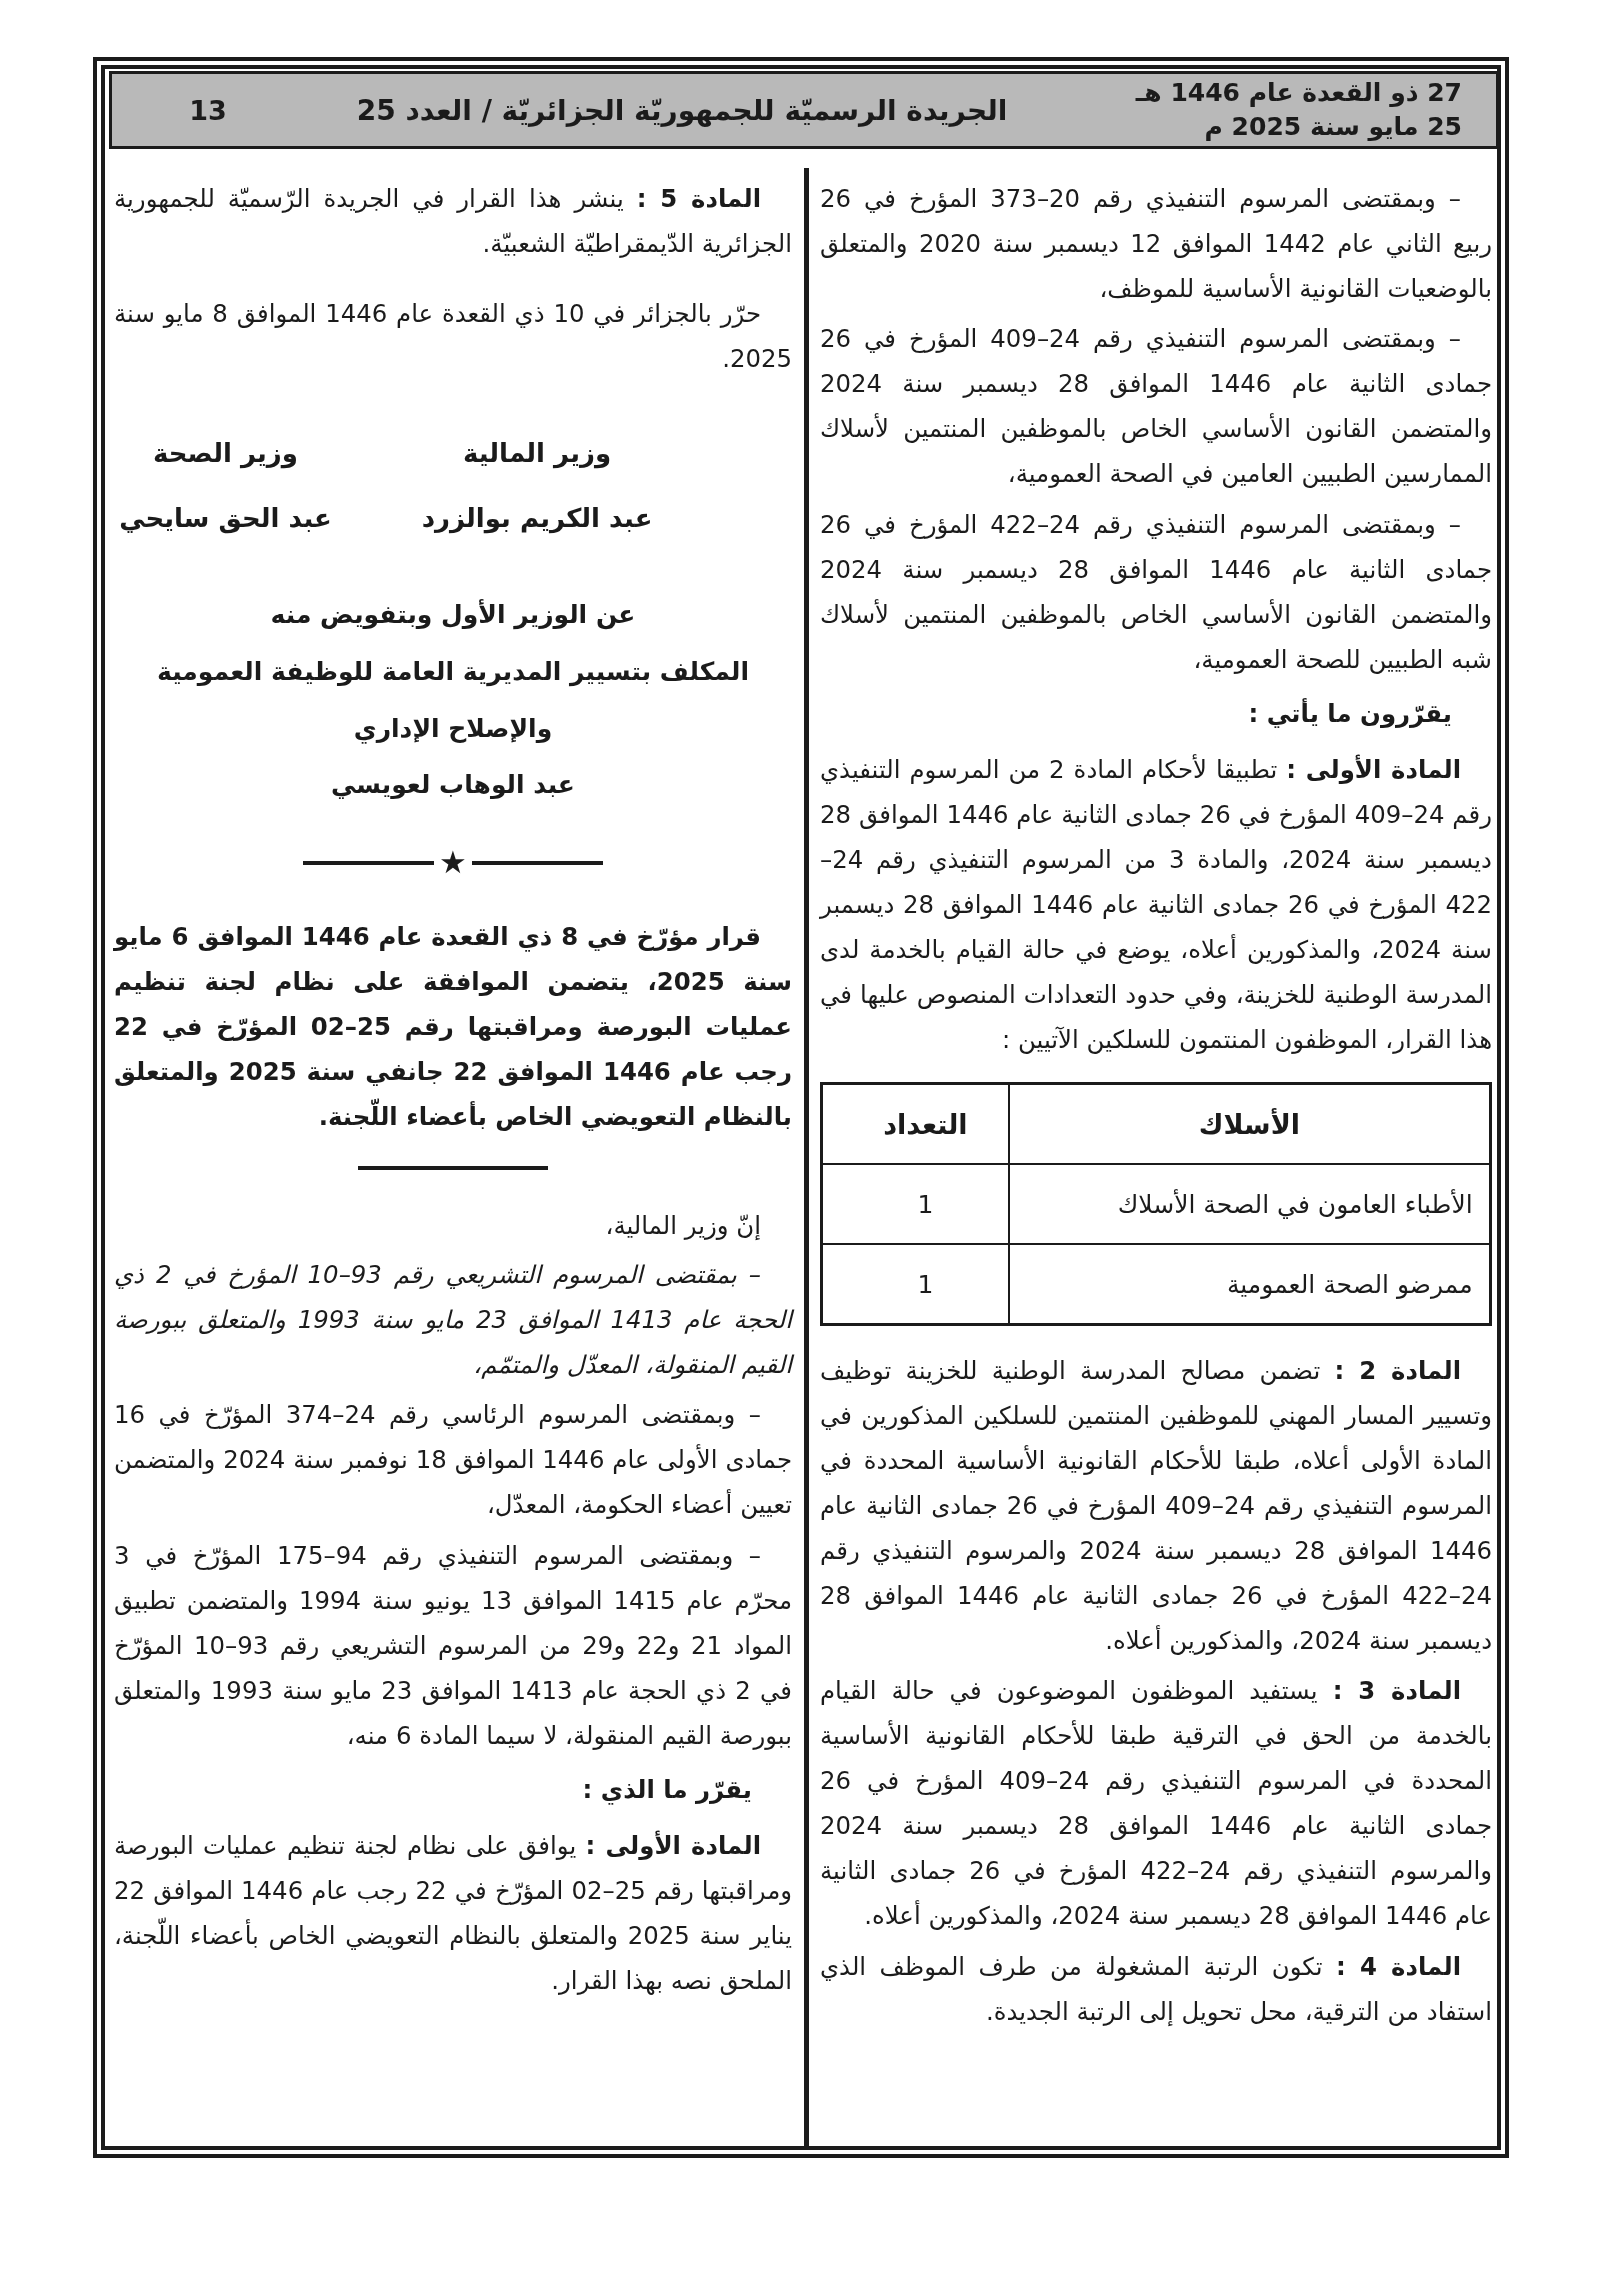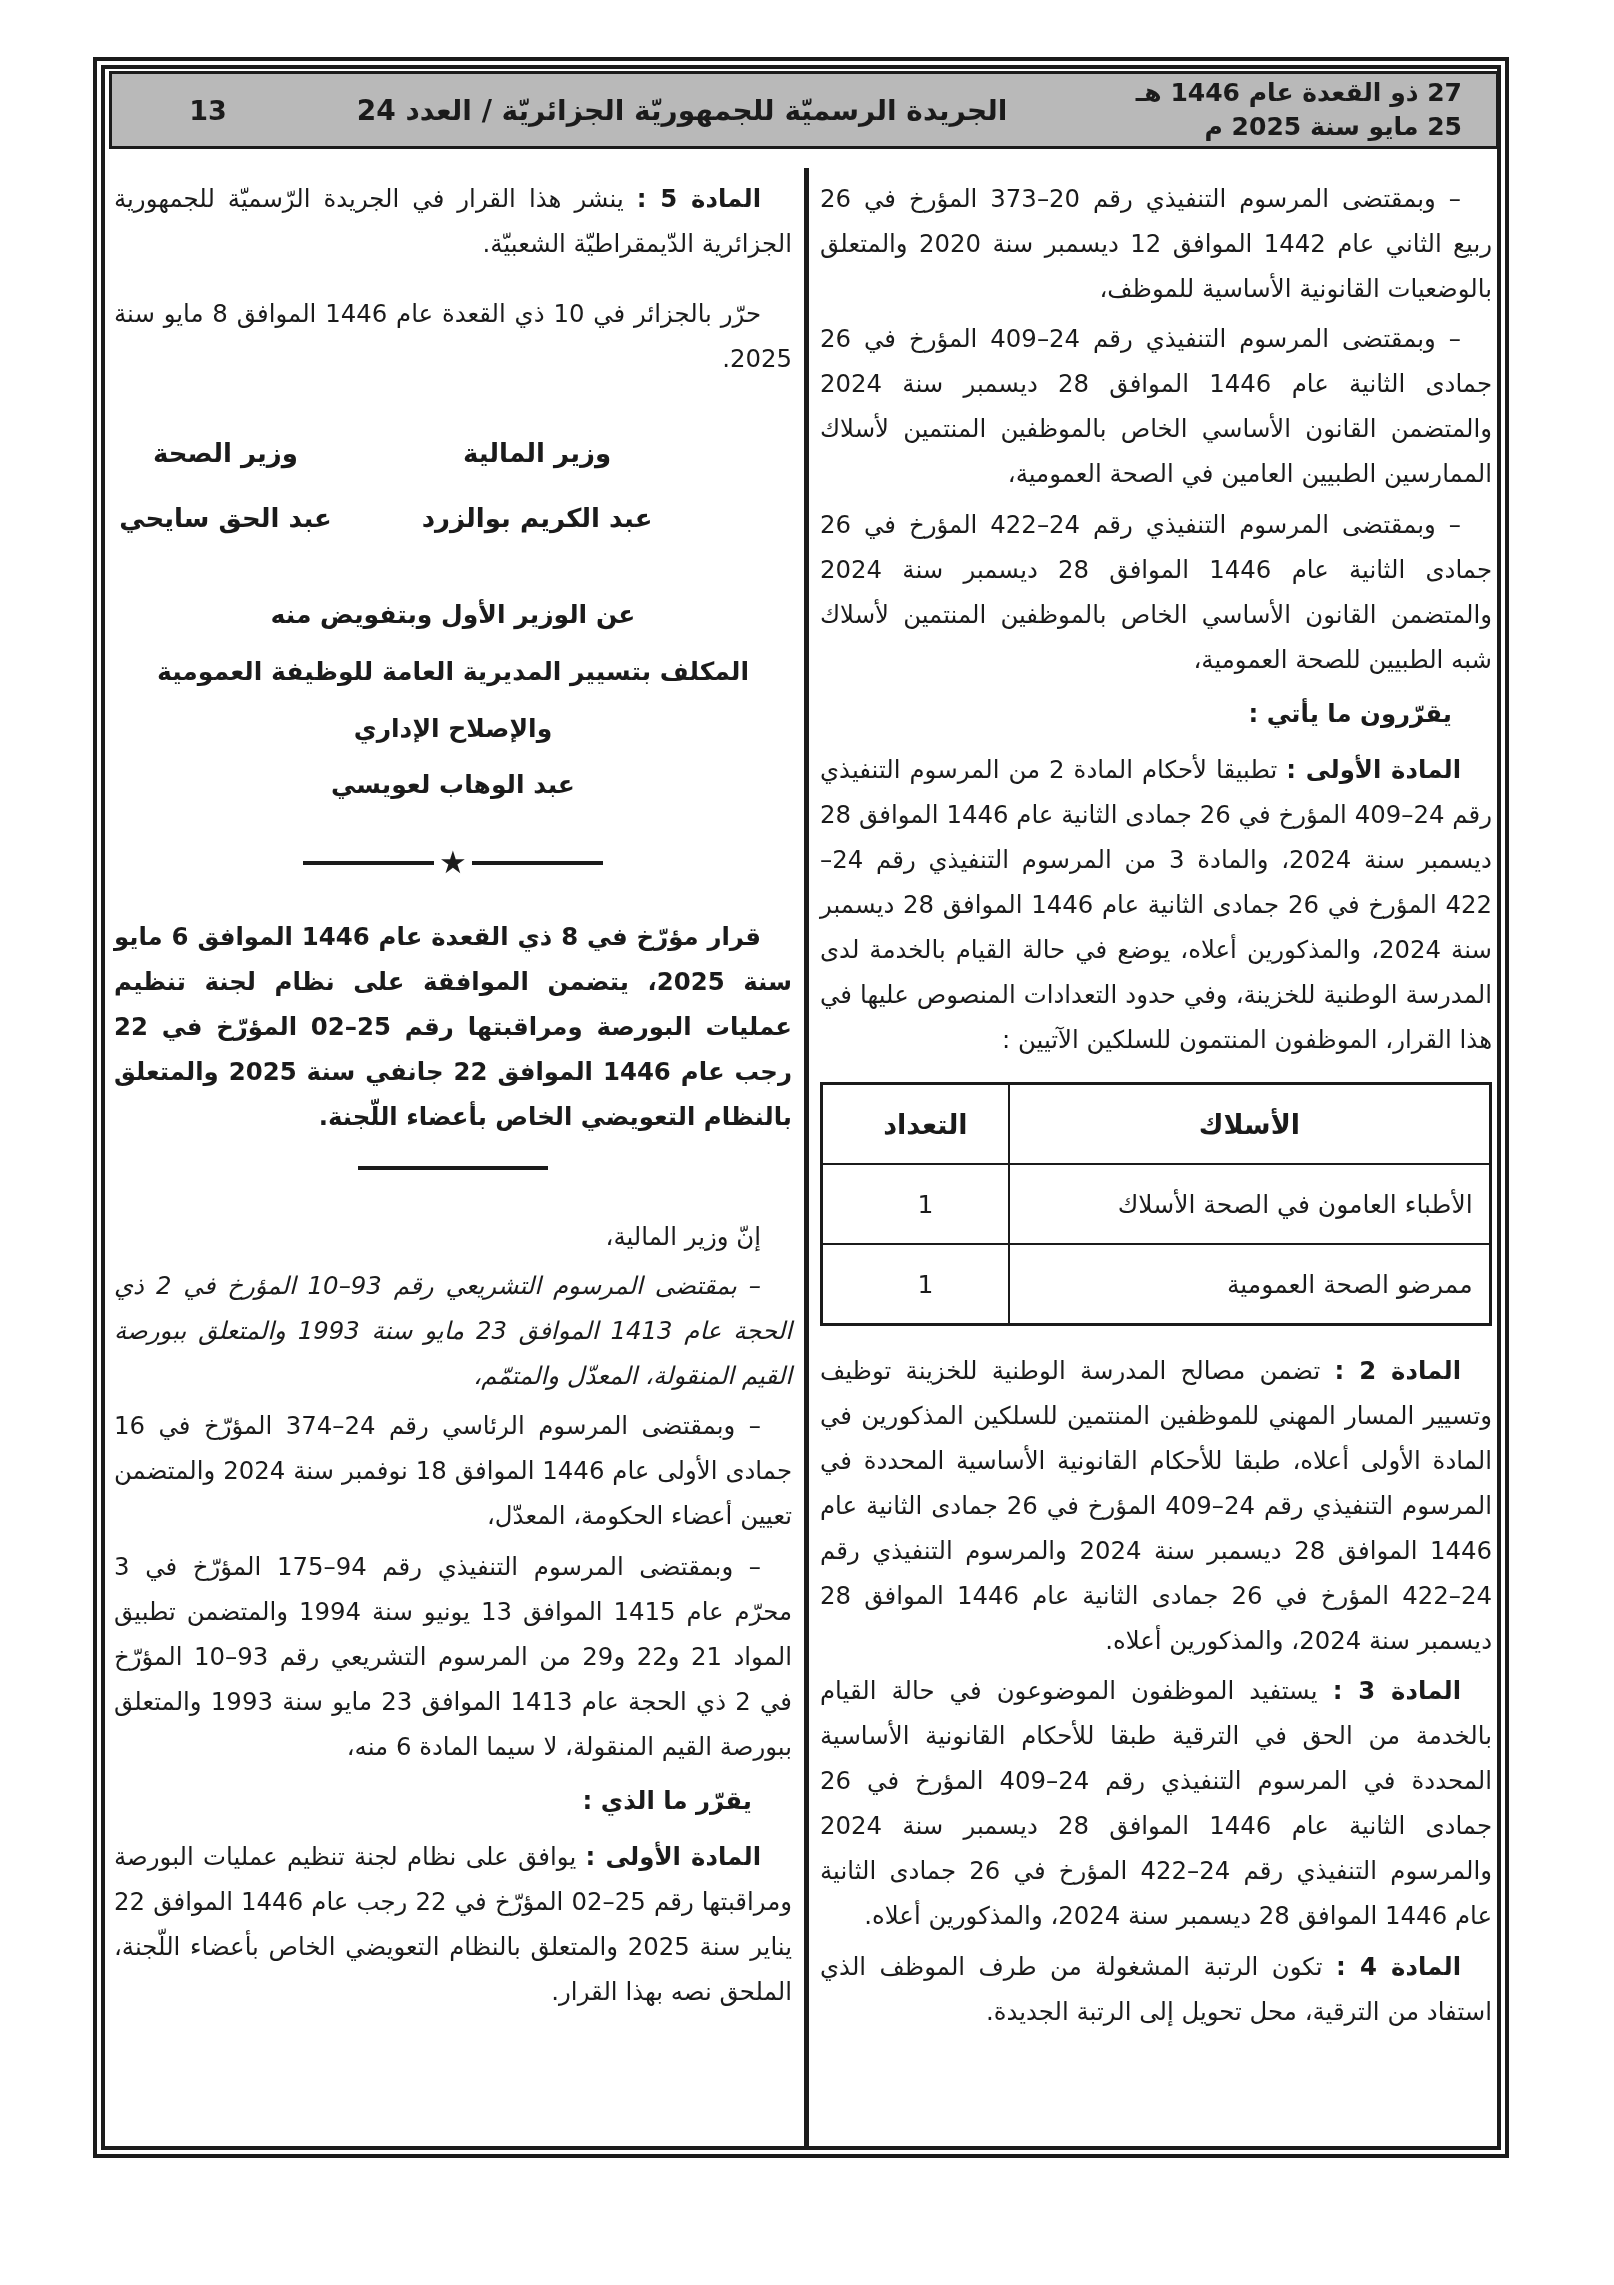--- a/index.html
+++ b/index.html
@@ -48,36 +48,36 @@
   .sig-health{width:271px;margin-right:81px;}
   .sig-title{margin-bottom:20px;}
   .delegation{text-align:center;font-weight:bold;font-size:25px;margin-top:51px;line-height:45px;}
   .delegation .dl-line{margin-bottom:11.8px;}
   .delegation .dl-name{margin-top:6px;}
   .star-divider{display:flex;align-items:center;width:299px;margin:40px auto 0;}
   .star-divider .rule{flex:1;height:3.6px;background:#1b1b1b;}
   .star-divider .star{font-size:31px;line-height:31px;padding:0 5.4px;color:#1b1b1b;}
   .decree-title{font-weight:bold;text-indent:31px;margin-top:36px;line-height:45px;}
   .section-divider{width:190px;height:3.6px;background:#1b1b1b;margin:27px auto 0;}
-  .minister-intro{text-indent:31px;margin-top:44px;}
+  .minister-intro{text-indent:31px;margin-top:33px;}
   .first-clause{margin-top:4px;font-style:italic;}
 </style>
 </head>
 <body>
 
 <div class="frame-outer">
   <div class="frame-inner"></div>
 </div>
 
 <div class="header-box">
   <div class="hdr-dates">
     <div>27 ذو القعدة عام 1446 هـ</div>
     <div>25 مايو سنة 2025 م</div>
   </div>
-  <div class="hdr-title">الجريدة الرسميّة للجمهوريّة الجزائريّة / العدد 24</div>
+  <div class="hdr-title">الجريدة الرسميّة للجمهوريّة الجزائريّة / العدد 25</div>
   <div class="hdr-page">13</div>
 </div>
 
 <div class="col-divider"></div>
 
 <div class="col col-right">
   <p class="clause">– وبمقتضى المرسوم التنفيذي رقم 20–373 المؤرخ في 26 ربيع الثاني عام 1442 الموافق 12 ديسمبر سنة 2020 والمتعلق بالوضعيات القانونية الأساسية للموظف،</p>
   <p class="clause">– وبمقتضى المرسوم التنفيذي رقم 24–409 المؤرخ في 26 جمادى الثانية عام 1446 الموافق 28 ديسمبر سنة 2024 والمتضمن القانون الأساسي الخاص بالموظفين المنتمين لأسلاك الممارسين الطبيين العامين في الصحة العمومية،</p>
   <p class="clause">– وبمقتضى المرسوم التنفيذي رقم 24–422 المؤرخ في 26 جمادى الثانية عام 1446 الموافق 28 ديسمبر سنة 2024 والمتضمن القانون الأساسي الخاص بالموظفين المنتمين لأسلاك شبه الطبيين للصحة العمومية،</p>
 

